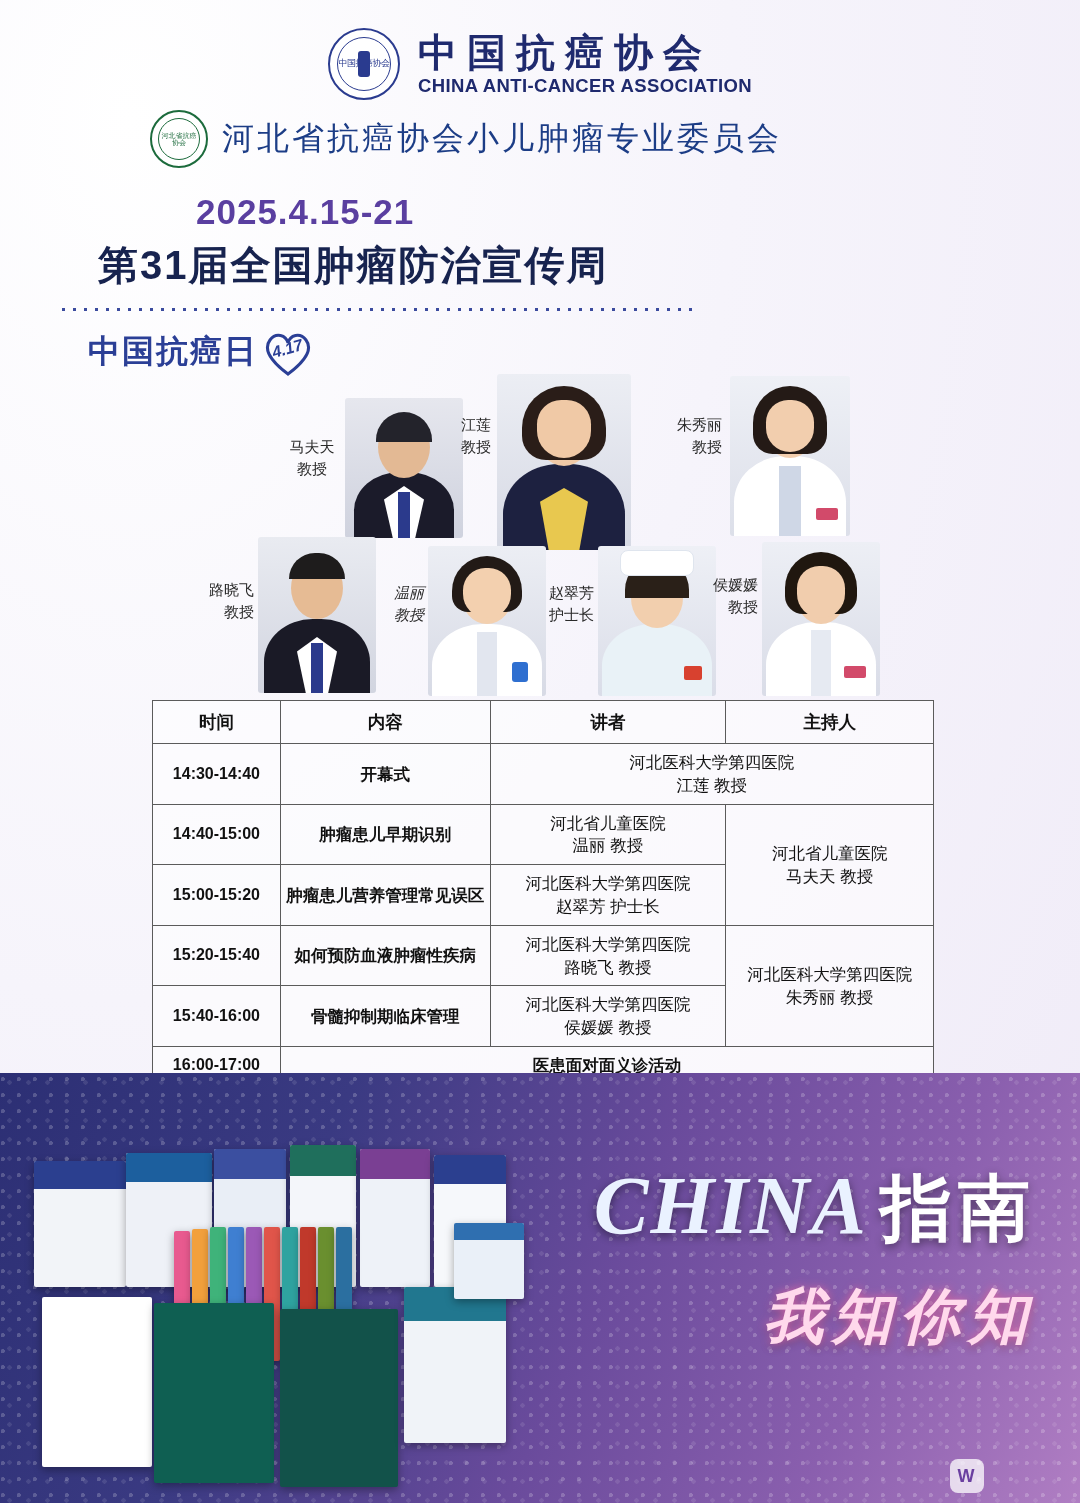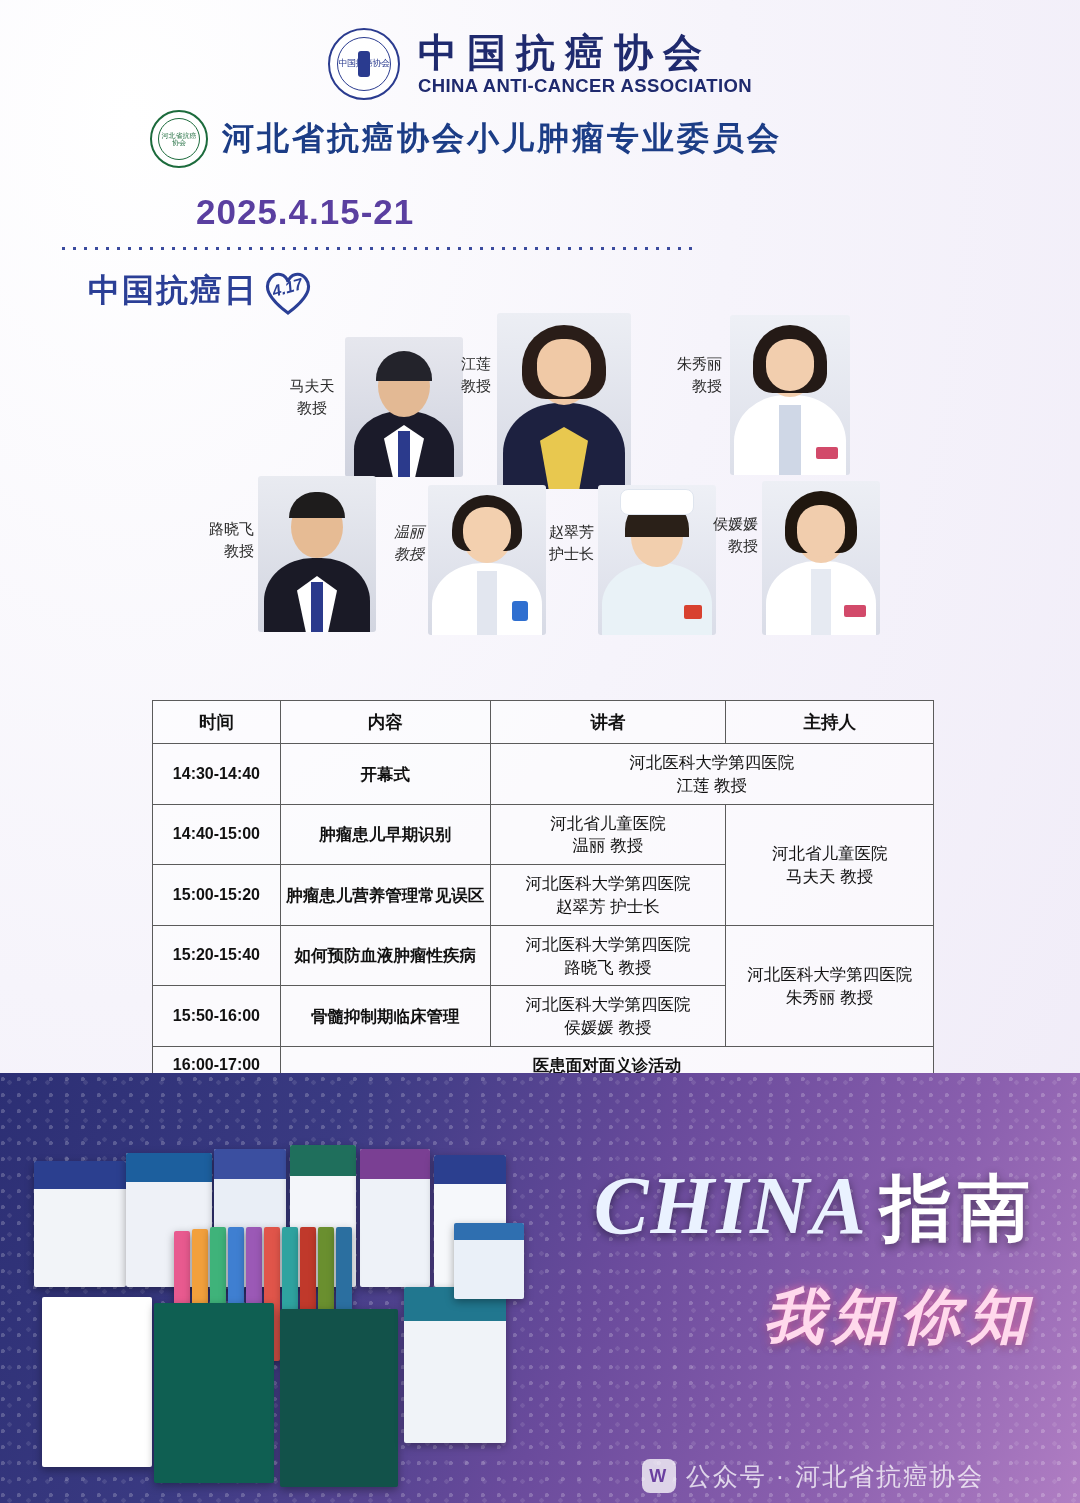--- a/index.html
+++ b/index.html
@@ -64,21 +64,21 @@
     display:flex;align-items:center;justify-content:center;
     flex:none; position:relative;
   }
   .hebei-logo .inner{
     width:42px;height:42px;border-radius:50%;
     border:1px solid #1c6b3c;
     display:flex;align-items:center;justify-content:center;
     color:#1c6b3c;font-size:7px;line-height:1;text-align:center;
   }
   .hebei-title {
-    font-size:32px; font-weight:bold; color:#1c3d86;
+    font-size:32px; font-weight:normal; color:#1c3d86;
     letter-spacing:3px; white-space:nowrap;
   }
   
   .date-line {
     margin:24px 0 0 196px;
     font-size:35px; font-weight:bold; color:#5a3fa0;
     letter-spacing:1px;
   }
   .theme-line {
     margin:6px 0 0 98px;
@@ -254,20 +254,21 @@
   </div>
 
   <div class="hebei-row">
     <div class="hebei-logo">
       <div class="inner">河北省抗癌协会</div>
     </div>
     <div class="hebei-title">河北省抗癌协会小儿肿瘤专业委员会</div>
   </div>
 
   <div class="date-line">2025.4.15-21</div>
+  <div class="theme-line">第31届全国肿瘤防治宣传周</div>
   <div class="dots-rule"></div>
 
   <div class="cad-line">
     <div class="cad-text">中国抗癌日</div>
     <div class="cad-heart">
       <svg width="56" height="52" viewBox="0 0 56 52">
         <path d="M28 48 C8 33 4 22 10 14 C16 6 26 9 28 17 C30 9 40 6 46 14 C52 22 48 33 28 48 Z" fill="none" stroke="#2b3f96" stroke-width="3"></path>
       </svg>
       <span>4.17</span>
     </div>
@@ -403,21 +404,21 @@
         </tr>
         <tr>
           <td class="time">15:20-15:40</td>
           <td class="topic">如何预防血液肿瘤性疾病</td>
           <td class="speaker" style="white-space:pre-line;">河北医科大学第四医院
 路晓飞 教授</td>
           <td class="host" rowspan="2" style="white-space:pre-line;">河北医科大学第四医院
 朱秀丽 教授</td>
         </tr>
         <tr>
-          <td class="time">15:50-16:00</td>
+          <td class="time">15:40-16:00</td>
           <td class="topic">骨髓抑制期临床管理</td>
           <td class="speaker" style="white-space:pre-line;">河北医科大学第四医院
 侯媛媛 教授</td>
         </tr>
         <tr>
           <td class="time">16:00-17:00</td>
           <td class="wide" colspan="3">医患面对面义诊活动</td>
         </tr>
         <tr>
           <td class="time">17:00-17:10</td>
@@ -479,17 +480,16 @@
     <div class="caca-guide">
       <div>
         <span class="caca-word">CHINA</span><span class="zhinan">指南</span>
       </div>
       <div class="slogan">我知你知</div>
     </div>
 
 
     <div class="wm">
       <div class="wechat">W</div>
-      <div>公众号 · 河北省抗癌协会</div>
     </div>
   </div>
 
 </div>
 
 </body></html>

